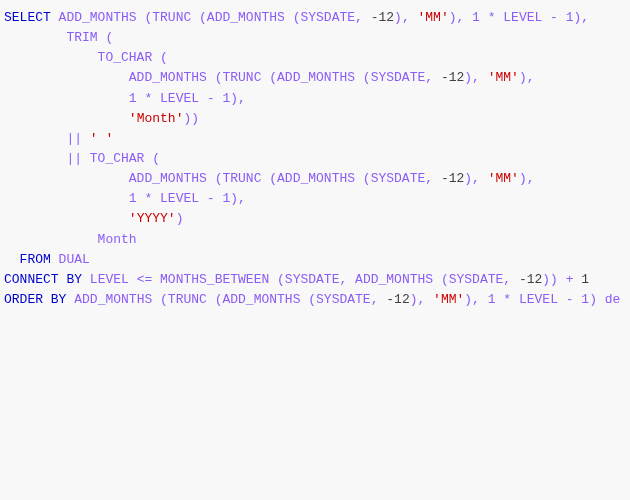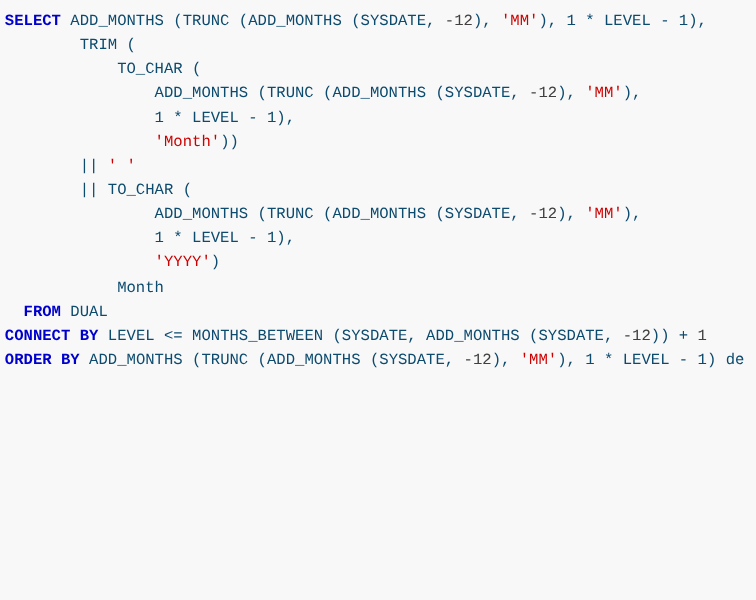--- a/index.html
+++ b/index.html
@@ -20,23 +20,23 @@
     .code-container {
       width: 630px;
       height: 500px;
       background-color: #f8f8f8;
       padding: 8px 4px;
       overflow: hidden;
       line-height: 1.55;
       white-space: pre;
     }
 
-    .kw { color: #0000cc; font-weight: bold; }
+    .kw { color: #0000cc; font-weight: normal; }
     .str { color: #cc0000; }
     .num { color: #404040; }
-    .plain { color: #0c4a6e; }
+    .plain { color: #8b5cf6; }
 
     span { display: inline; }
   </style>
 </head>
 <body>
 
 <div class="code-container" id="code-container"><div><span class="kw">SELECT</span><span class="plain"> ADD_MONTHS (TRUNC (ADD_MONTHS (SYSDATE, </span><span class="num">-12</span><span class="plain">), </span><span class="str">'MM'</span><span class="plain">), 1 * LEVEL - 1),</span></div><div><span class="plain">        TRIM (</span></div><div><span class="plain">            TO_CHAR (</span></div><div><span class="plain">                ADD_MONTHS (TRUNC (ADD_MONTHS (SYSDATE, </span><span class="num">-12</span><span class="plain">), </span><span class="str">'MM'</span><span class="plain">),</span></div><div><span class="plain">                1 * LEVEL - 1),</span></div><div><span class="plain">                </span><span class="str">'Month'</span><span class="plain">))</span></div><div><span class="plain">        || </span><span class="str">' '</span></div><div><span class="plain">        || TO_CHAR (</span></div><div><span class="plain">                ADD_MONTHS (TRUNC (ADD_MONTHS (SYSDATE, </span><span class="num">-12</span><span class="plain">), </span><span class="str">'MM'</span><span class="plain">),</span></div><div><span class="plain">                1 * LEVEL - 1),</span></div><div><span class="plain">                </span><span class="str">'YYYY'</span><span class="plain">)</span></div><div><span class="plain">            Month</span></div><div><span class="kw">  FROM</span><span class="plain"> DUAL</span></div><div><span class="kw">CONNECT</span><span class="plain"> </span><span class="kw">BY</span><span class="plain"> LEVEL &lt;= MONTHS_BETWEEN (SYSDATE, ADD_MONTHS (SYSDATE, </span><span class="num">-12</span><span class="plain">)) + </span><span class="num">1</span></div><div><span class="kw">ORDER BY</span><span class="plain"> ADD_MONTHS (TRUNC (ADD_MONTHS (SYSDATE, </span><span class="num">-12</span><span class="plain">), </span><span class="str">'MM'</span><span class="plain">), 1 * LEVEL - 1) de</span></div></div>
 
 </body></html>

